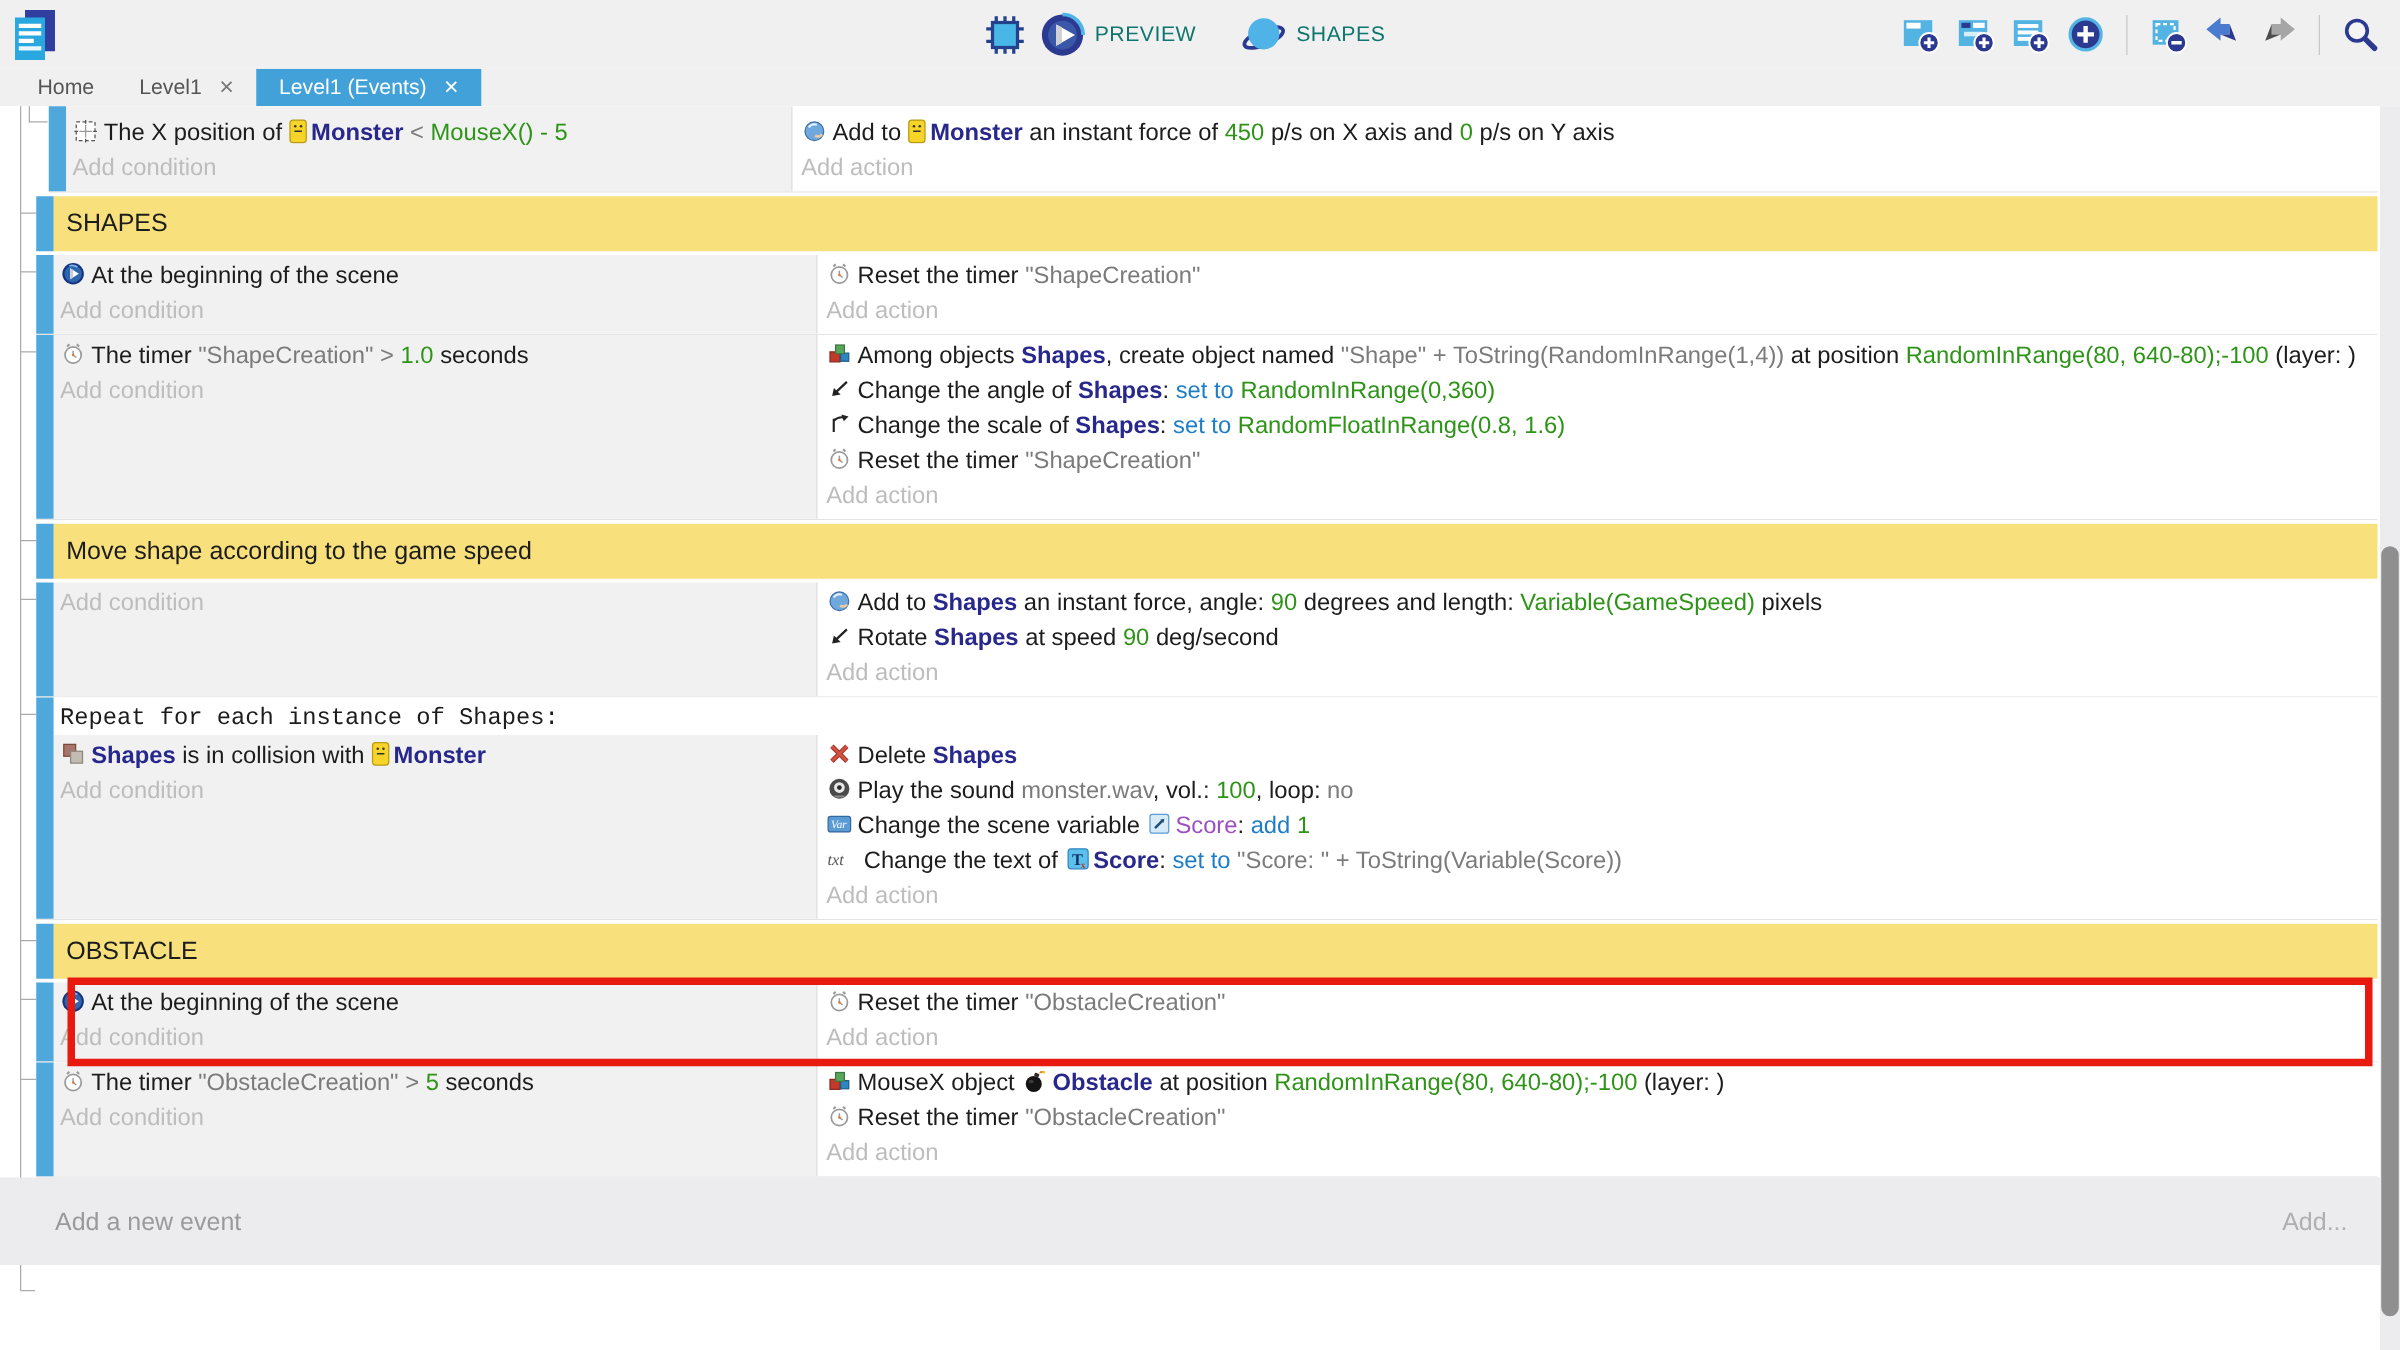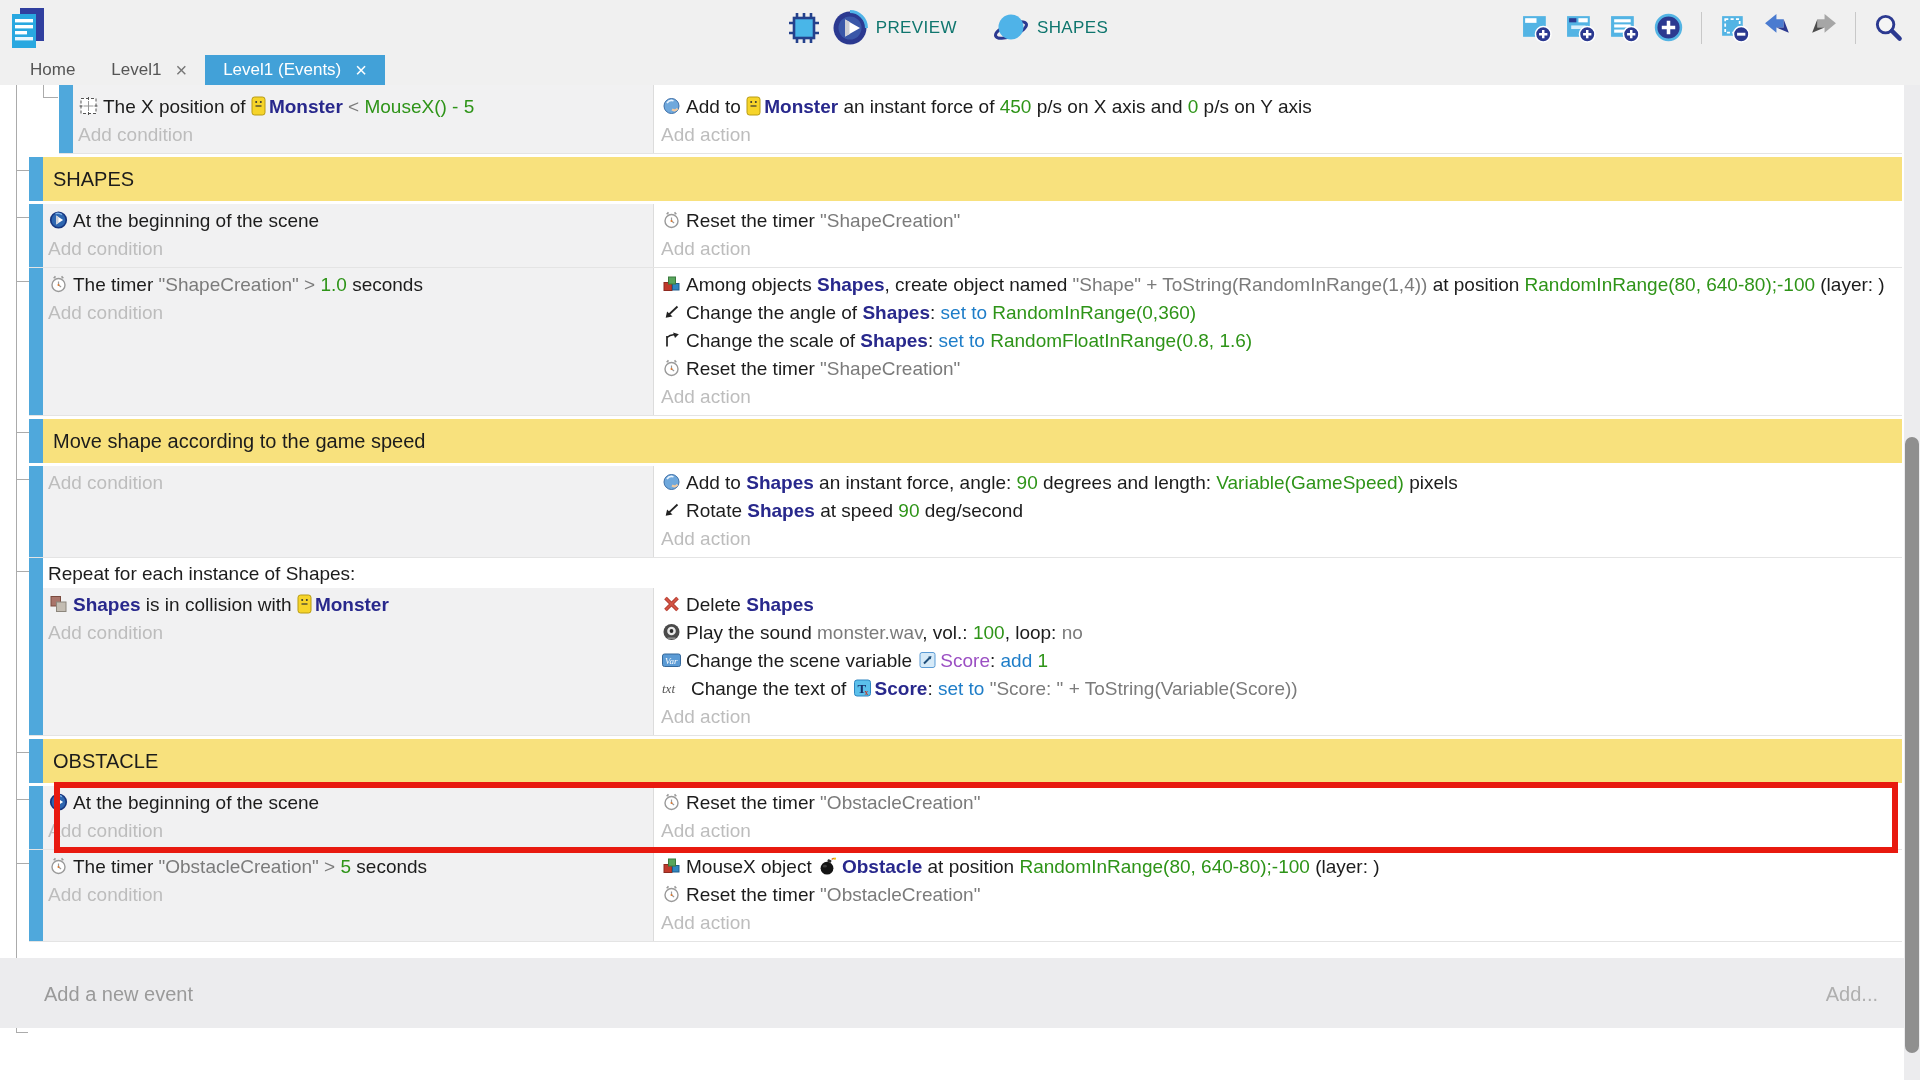--- a/index.html
+++ b/index.html
@@ -27,51 +27,51 @@
   .tab .tab-close{margin-left:14px;font-size:20px;color:#777;line-height:1;}
   .tab.active{background:var(--accent_blue);color:#fff;}
   .tab.active .tab-close{color:#fff;}
   
   .sheet{position:relative;height:995px;background:#fff;}
   .tree{position:absolute;left:16px;top:0;height:948px;width:1px;background:#ABABAB;}
   .tree-corner{position:absolute;left:17px;top:947px;width:11px;height:1px;background:#ABABAB;}
   .rows{margin-right:18px;}
   .event{display:flex;position:relative;margin-left:29px;border-bottom:1px solid #E4E4E4;background:#fff;}
   .event::before{content:'';position:absolute;left:-13px;top:13px;width:13px;height:1px;background:#ABABAB;}
-  .event.nested{margin-left:59px;}
+  .event.nested{margin-left:39px;}
   .event.nested::before{display:none;}
   .hook{position:absolute;left:-16px;top:0;width:15px;height:13px;border-left:1px solid #ABABAB;border-bottom:1px solid #ABABAB;}
   .bar{width:14px;background:var(--bar_blue);flex-shrink:0;}
   .body{flex:1;display:flex;flex-direction:column;min-width:0;}
   .cols{display:flex;flex:1;}
   .cond{width:610px;flex-shrink:0;background:#F1F1F2;padding:3px 8px 4px 5px;}
   .nested .cond{width:580px;}
   .act{flex:1;background:#fff;border-left:1px solid #DCDCDC;padding:3px 8px 4px 7px;min-width:0;}
   .ev-first .cond,.ev-first .act{padding-top:8px;}
-  .foreach{background:#fff;padding:2px 8px 0 5px;}
+  .foreach{background:#fff;padding:2px 8px 0 5px;font-family:Liberation Mono, monospace;}
   .eline,.addline{font-size:19px;line-height:28px;}
   .addline{color:var(--placeholder_gray);}
   .event.group{border-bottom:none;margin-top:3px;margin-bottom:3px;background:transparent;}
   .group-label{flex:1;background:var(--group_yellow);display:flex;align-items:center;height:44px;font-size:20px;padding-left:10px;}
   .highlight::after{content:'';position:absolute;left:25px;right:4px;top:-4px;bottom:-4px;
     border:6px solid var(--highlight_red);pointer-events:none;z-index:3;}
   
   .c-obj{font-weight:bold;color:var(--object_navy);}
   .c-g{color:var(--expr_green);}
   .c-b{color:var(--keyword_blue);}
   .c-q{color:var(--string_gray);}
   .c-p{color:var(--variable_purple);}
   
   .ic{display:inline-block;width:21px;height:20px;vertical-align:-3px;margin-right:4px;}
   .ic svg{width:100%;height:100%;display:block;}
   .ic-monster{width:15px;margin-right:3px;}
   .ic-txt{width:26px;}
   .ic-varbadge,.ic-textobj{margin-right:2px;}
   
-  .footer{position:relative;background:var(--canvas_gray);height:70px;margin-top:16px;}
+  .footer{position:relative;background:var(--canvas_gray);height:70px;}
   .footer-add{position:absolute;left:44px;top:25px;font-size:20px;color:#9A9A9A;}
   .footer-more{position:absolute;right:42px;top:25px;font-size:20px;color:#AFAFAF;}
   
   .vscroll{position:absolute;right:0;top:0;bottom:0;width:16px;background:var(--canvas_gray);}
   .vthumb{position:absolute;left:1px;width:14px;top:352px;height:616px;background:#8F8F8F;border-radius:7px;}
 </style>
 </head>
 <body>
 
 <div class="toolbar">

